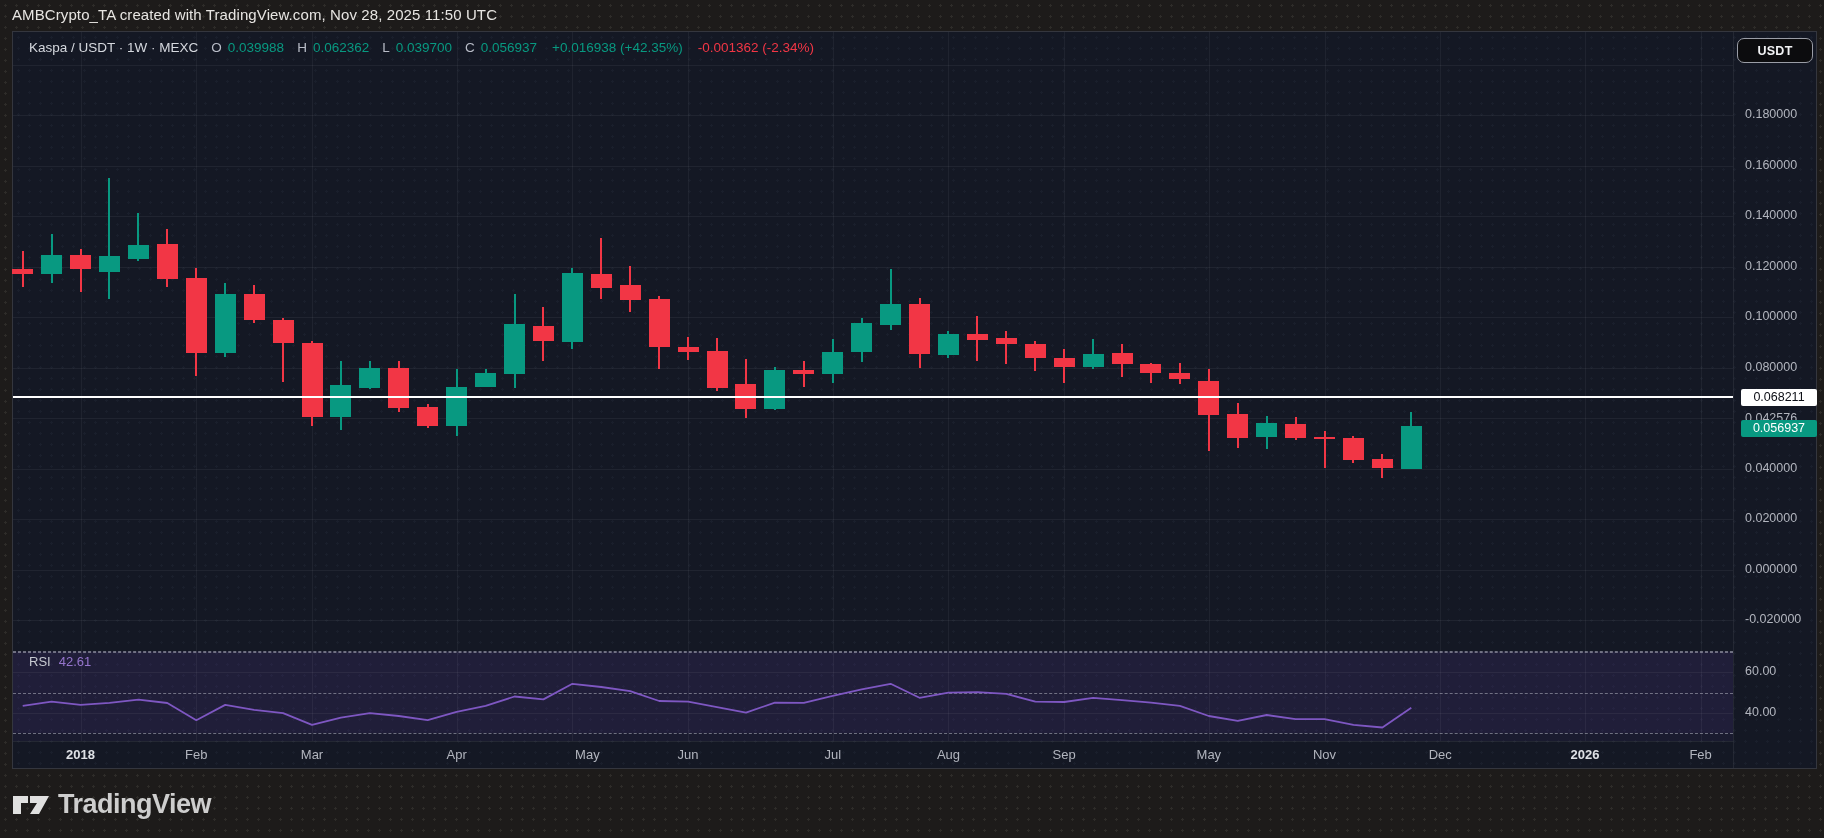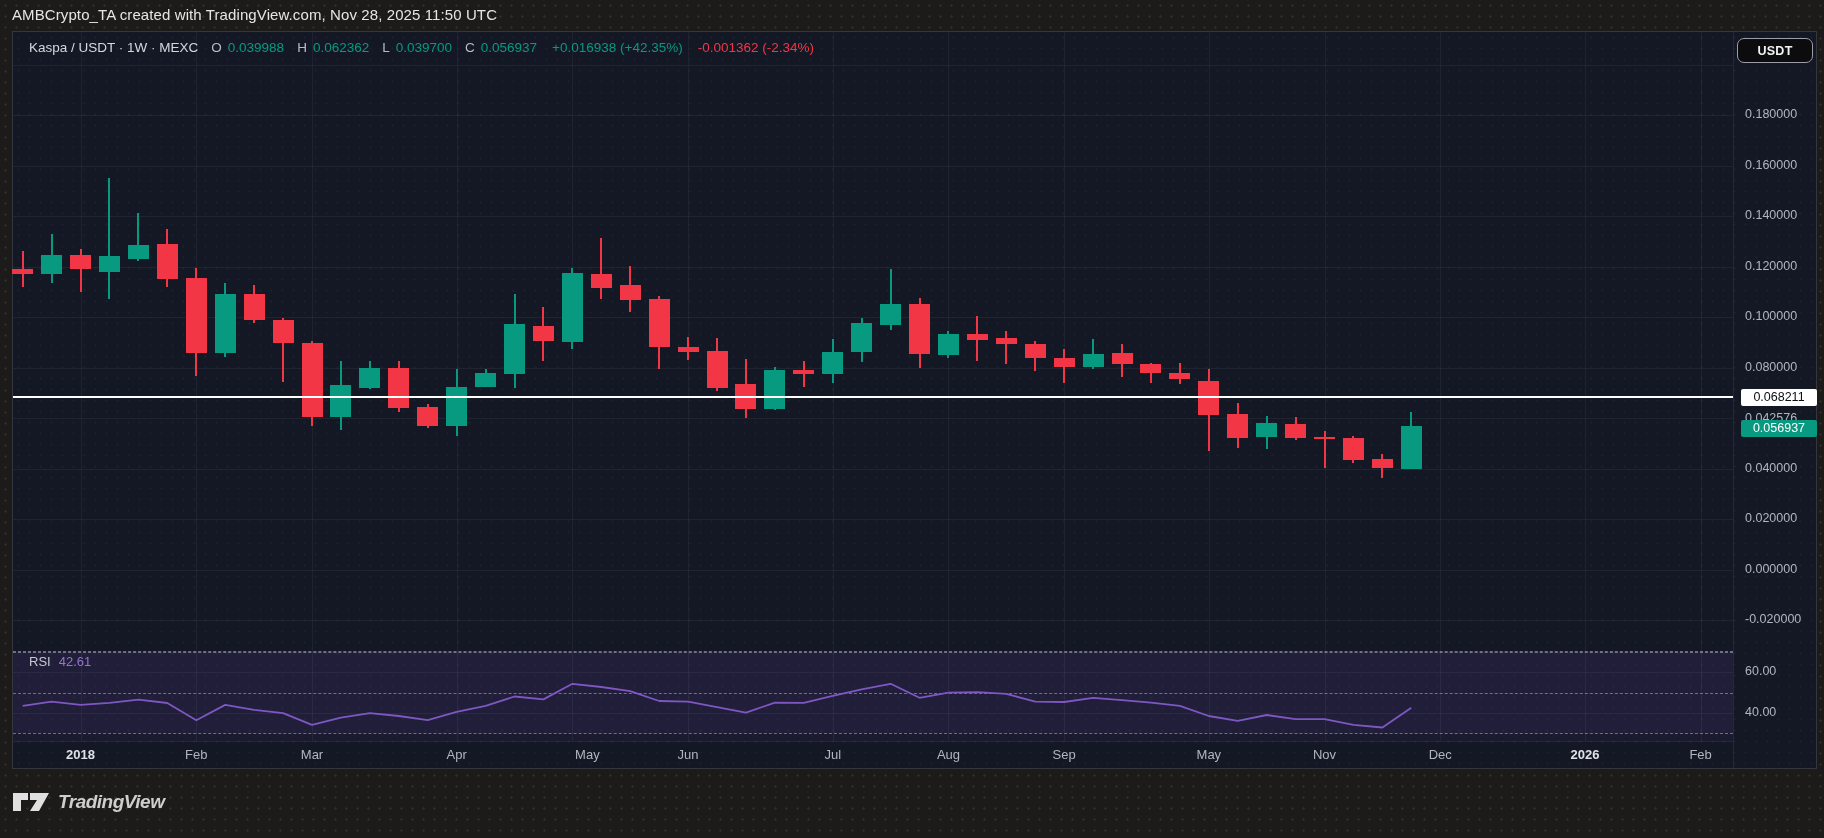--- a/index.html
+++ b/index.html
@@ -63,21 +63,21 @@
     display:flex;gap:8px;align-items:center;
   }
   #rsi-legend .rl{color:#c6c9d0;text-align:right;}
   #rsi-legend .rv{color:#9575cd;}
   .month{
     position:absolute;color:#b2b5be;font-size:13px;transform:translateX(-50%);
     top:715px;white-space:nowrap;
   }
   .month.year{color:#dfe1e6;font-weight:700;}
   #tv-logo{position:absolute;left:13px;top:789px;display:flex;align-items:center;gap:9px;}
-  #tv-logo .word{color:#cecece;font-size:19px;font-weight:700;letter-spacing:-0.5px;font-style:italic;}
+  #tv-logo .word{color:#cecece;font-size:27px;font-weight:700;letter-spacing:-0.5px;}
   #rsi-svg,#panes{position:absolute;left:0;top:0;}
   .pane-sep{position:absolute;left:0;height:1px;background:rgba(255,255,255,0.07);}
 </style>
 </head>
 <body>
 
 <div class="hdr">AMBCrypto_TA created with TradingView.com, Nov 28, 2025 11:50 UTC</div>
 
 <div id="chart">
 

